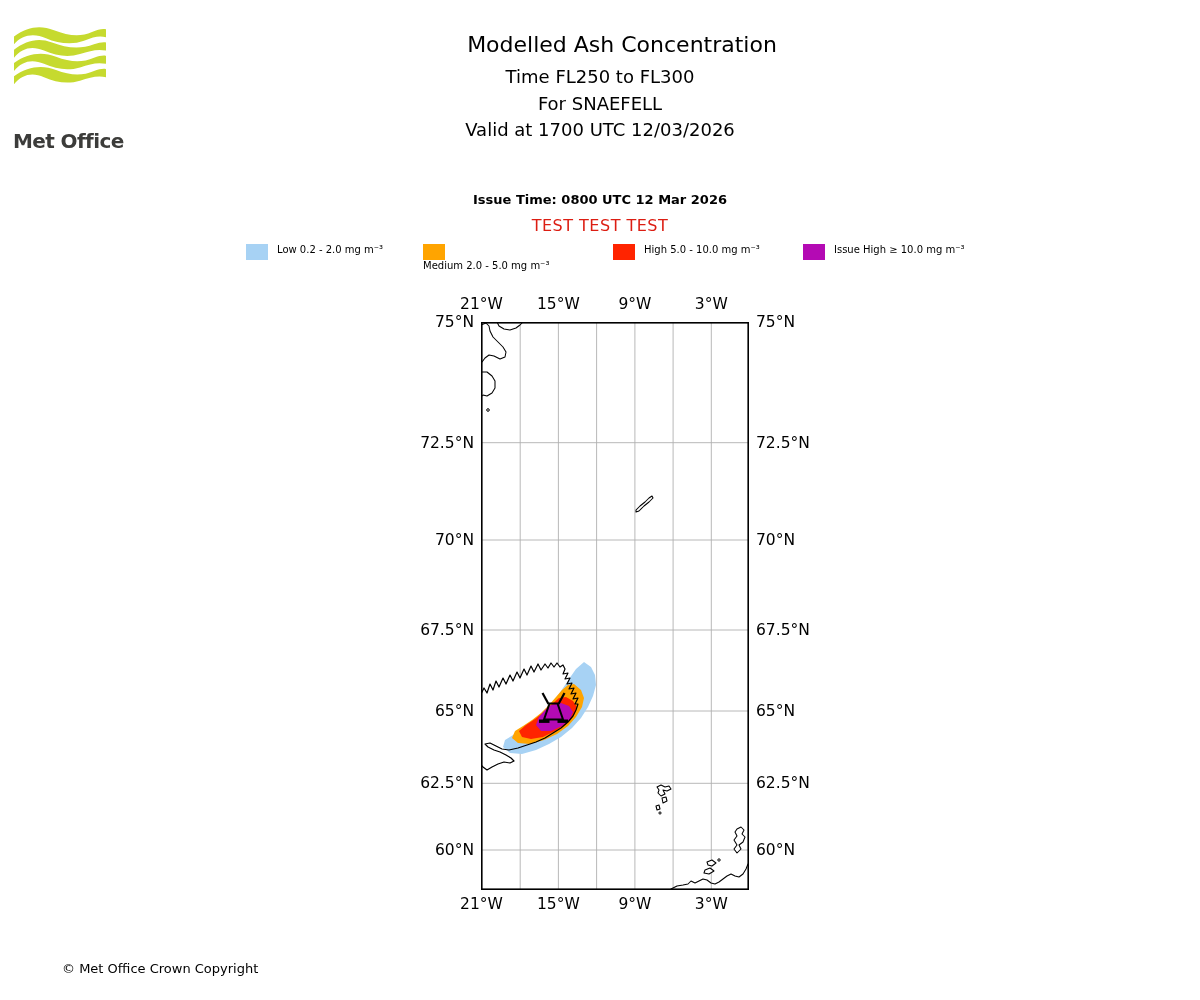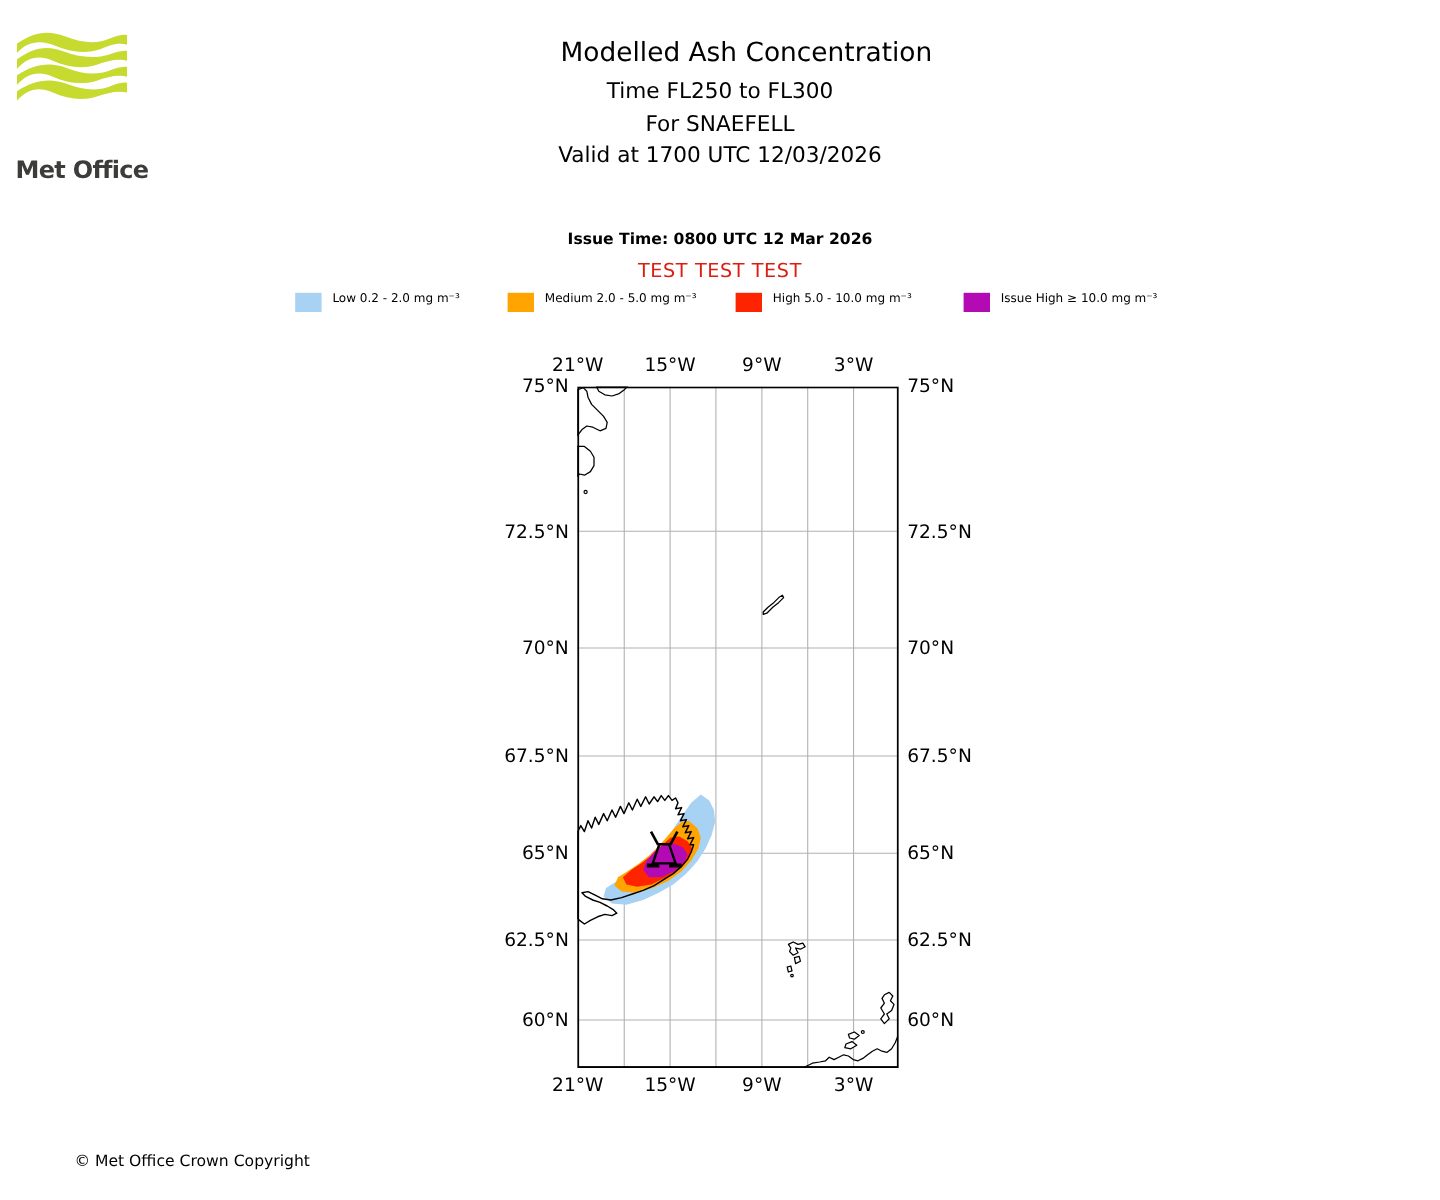--- a/index.html
+++ b/index.html
@@ -46,21 +46,21 @@
     <div>Valid at 1700 UTC 12/03/2026</div>
   </div>
   <div class="abs ctr issue">Issue Time: 0800 UTC 12 Mar 2026</div>
   <div class="abs ctr test-banner" style="color: rgb(220, 29, 18);">TEST TEST TEST</div>
 
   <div id="legend">
       <div class="legend-item" style="left: 246px;">
         <span class="legend-swatch" style="background: rgb(167, 210, 244);"></span>
         <span class="legend-label">Low 0.2 - 2.0 mg m⁻³</span>
       </div>
-      <div class="legend-item" style="left: 423px;">
+      <div class="legend-item" style="left: 423px; flex-direction: column;">
         <span class="legend-swatch" style="background: rgb(255, 164, 0);"></span>
         <span class="legend-label">Medium 2.0 - 5.0 mg m⁻³</span>
       </div>
       <div class="legend-item" style="left: 613px;">
         <span class="legend-swatch" style="background: rgb(255, 36, 0);"></span>
         <span class="legend-label">High 5.0 - 10.0 mg m⁻³</span>
       </div>
       <div class="legend-item" style="left: 803px;">
         <span class="legend-swatch" style="background: rgb(180, 10, 180);"></span>
         <span class="legend-label">Issue High ≥ 10.0 mg m⁻³</span>

